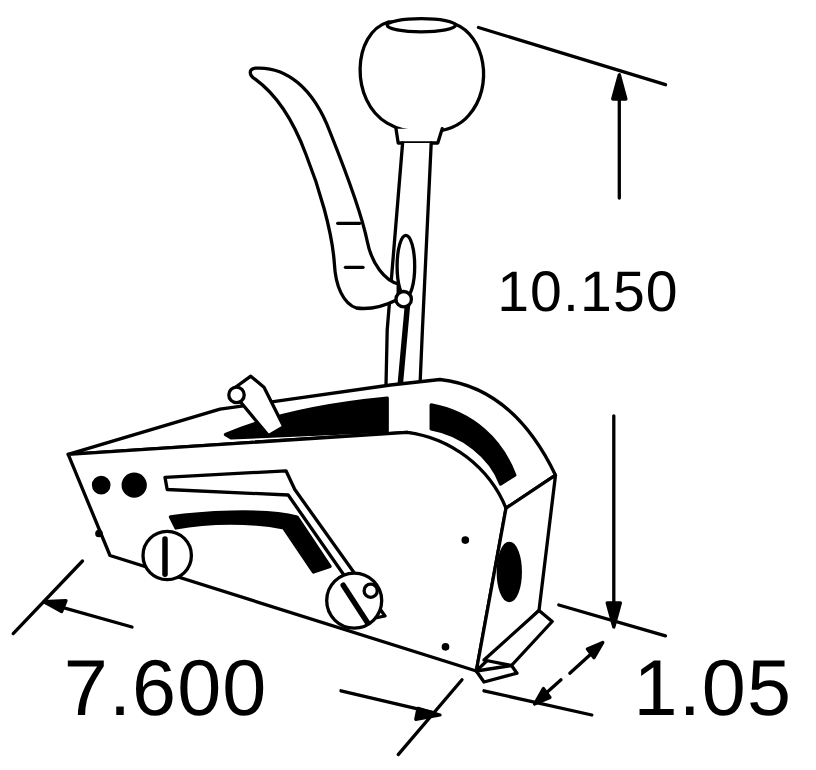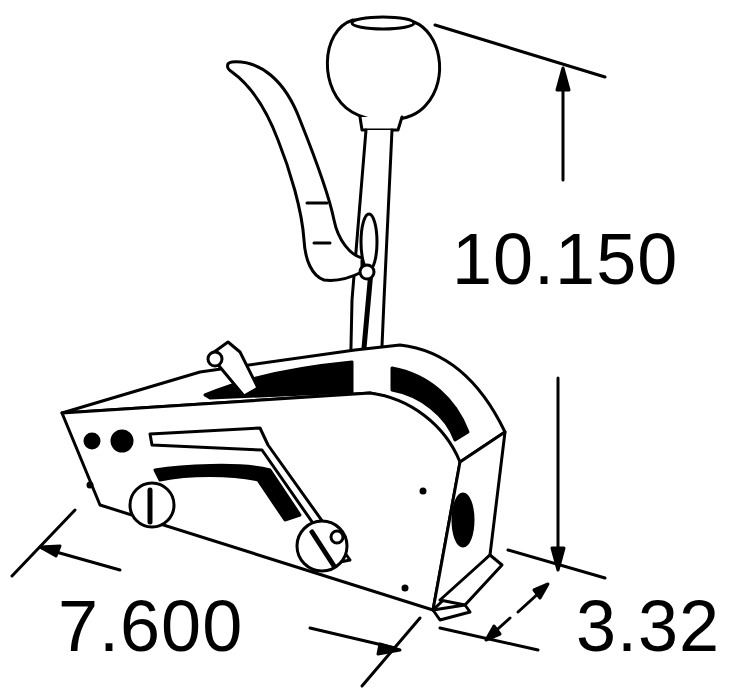--- a/index.html
+++ b/index.html
@@ -7,21 +7,21 @@
   #stage { position:absolute; left:0; top:0; width:742px; height:700px; }
   svg { position:absolute; left:0; top:0; }
   .dim-label {
     position:absolute;
     font-family: "Liberation Sans", sans-serif;
     color:#000;
     line-height:1;
     white-space:nowrap;
     letter-spacing:1px;
   }
-  #lbl-height { left:452px; top:223px; font-size:72px;text-align:right; }
+  #lbl-height { left:452px; top:240px; font-size:52px;text-align:right; }
   #lbl-length { left:58px; top:590px; font-size:72px;text-align:right; }
   #lbl-width  { left:576px; top:590px; font-size:72px; }
 </style>
 </head>
 <body>
 
 <div id="stage">
   <svg width="742" height="700" viewBox="0 0 742 700" fill="none" stroke="#000" stroke-width="3" stroke-linecap="round" stroke-linejoin="round">
 
     <g>
@@ -106,14 +106,14 @@
     </g>
 
     <g>
       <path d="M440,600 L490,555 L502,565 L465,605 Z" fill="#fff"></path>
       <path d="M433,610 L465,605 L470,612 L440,620 Z" fill="#fff"></path>
     </g>
   </svg>
 
   <div id="lbl-height" class="dim-label">10.150</div>
   <div id="lbl-length" class="dim-label">7.600</div>
-  <div id="lbl-width" class="dim-label">3.32</div>
+  <div id="lbl-width" class="dim-label">1.05</div>
 </div>
 
 </body></html>

